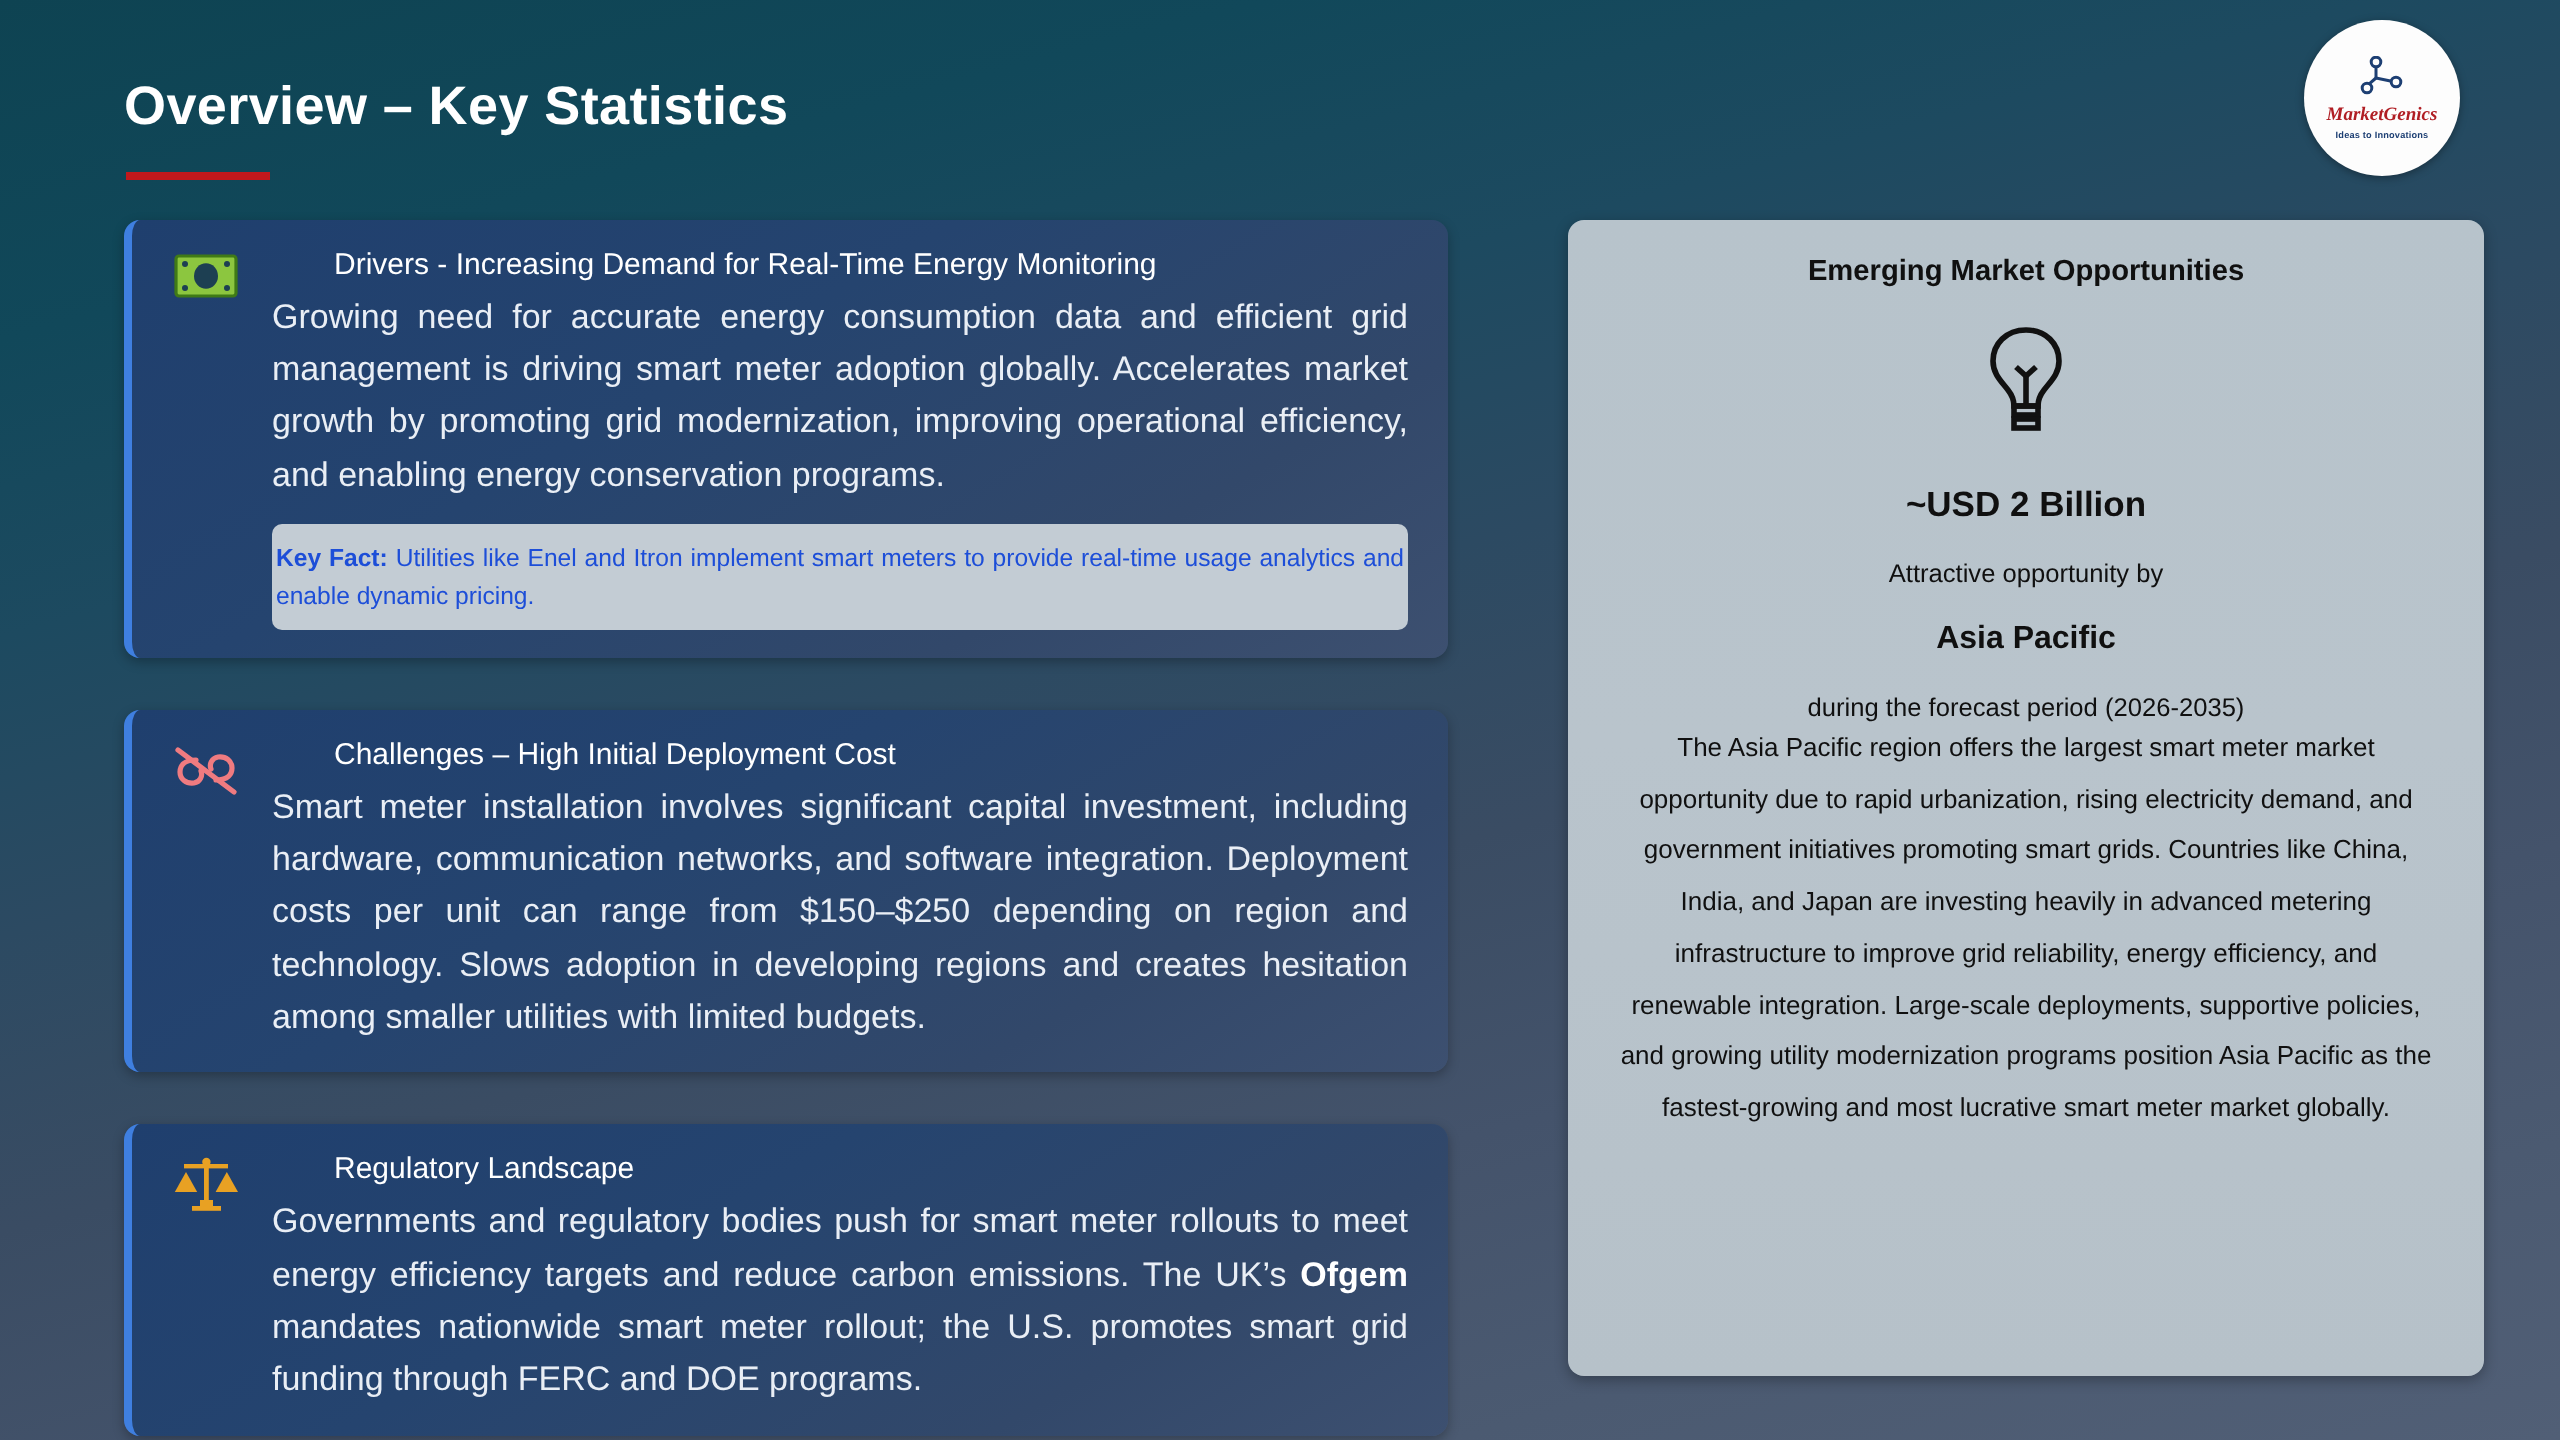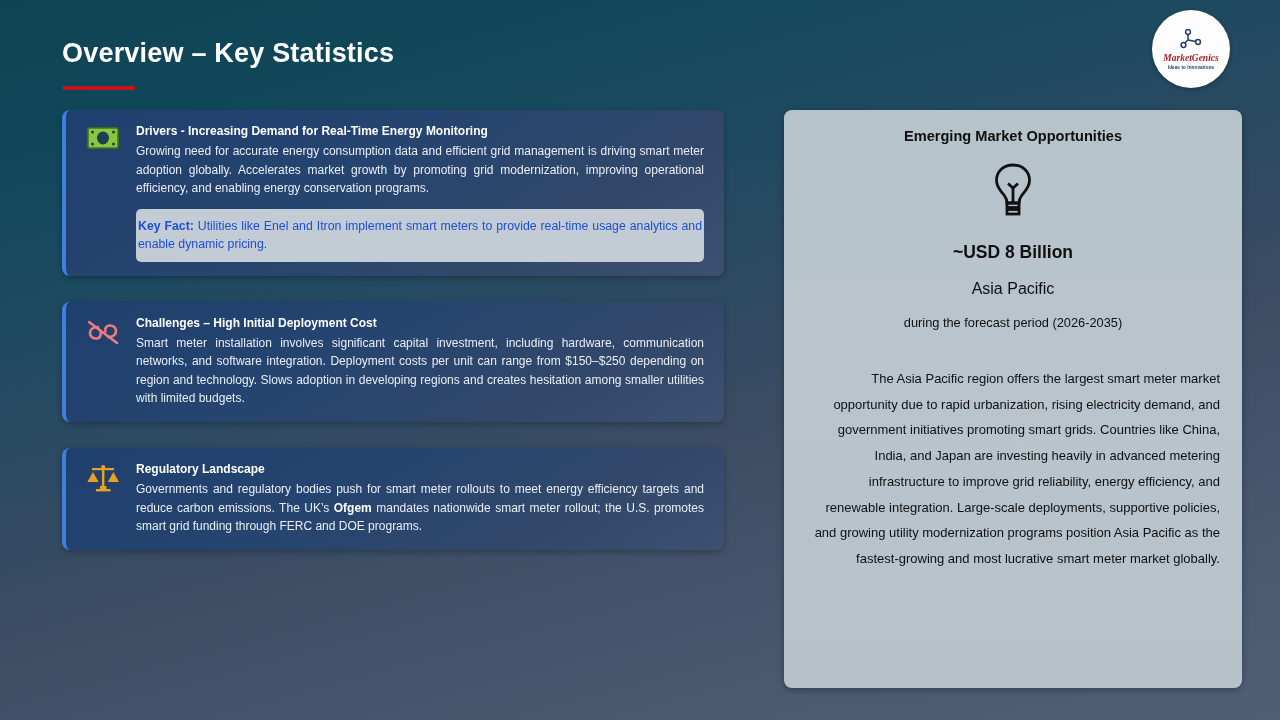--- a/index.html
+++ b/index.html
@@ -100,29 +100,30 @@
     height: 38px;
     display: flex;
     align-items: flex-start;
     justify-content: center;
     padding-top: 2px;
   }
 
   .card-body { flex: 1 1 auto; min-width: 0; }
 
   .card-title {
-    font-size: 12px;
-    font-weight: bold;
+    font-size: 15px;
+    font-weight: normal;
     color: #ffffff;
     margin-bottom: 3px;
     line-height: 1.25;
+    margin-left: 31px;
   }
 
   .card-text {
-    font-size: 12px;
+    font-size: 17px;
     color: #e9eef5;
     line-height: 1.55;
     text-align: justify;
   }
   .card-text b { font-weight: bold; color: #ffffff; }
 
   .note-box {
     margin-top: 11px;
     background: #c3ccd4;
     border-radius: 5px;
@@ -166,33 +167,32 @@
     font-size: 17.5px;
     font-weight: bold;
     margin-top: 24px;
   }
   .stat-sub {
     font-size: 12.8px;
     margin-top: 16px;
   }
   .stat-region {
     font-size: 16px;
-    font-weight: normal;
+    font-weight: bold;
     margin-top: 17px;
   }
   .stat-period {
     font-size: 12.8px;
     margin-top: 17px;
   }
 
   .panel-para {
-    margin-top: 36px;
     font-size: 13px;
     line-height: 1.98;
-    text-align: right;
+    text-align: center;
     padding: 0 4px;
   }
 </style>
 </head>
 <body>
 
 <div class="page-title">Overview – Key Statistics</div>
 <div class="title-rule"></div>
 
 <div class="logo-badge">
@@ -280,18 +280,19 @@
         <path d="M23 3 C13 3 6.5 10 6.5 18.5 C6.5 25 10.5 28.5 14 33 C16.2 35.8 17 38 17 41 L29 41 C29 38 29.8 35.8 32 33 C35.5 28.5 39.5 25 39.5 18.5 C39.5 10 33 3 23 3 Z"></path>
         <line x1="23" y1="41" x2="23" y2="26"></line>
         <line x1="23" y1="26" x2="18" y2="21.5"></line>
         <line x1="23" y1="26" x2="28" y2="21.5"></line>
         <rect x="17" y="41" width="12" height="4.5"></rect>
         <rect x="17" y="47.5" width="12" height="4.5"></rect>
       </g>
     </svg>
   </div>
 
-  <div class="stat-value">~USD 8 Billion</div>
+  <div class="stat-value">~USD 2 Billion</div>
+  <div class="stat-sub">Attractive opportunity by</div>
   <div class="stat-region">Asia Pacific</div>
   <div class="stat-period">during the forecast period (2026-2035)</div>
 
   <div class="panel-para">The Asia Pacific region offers the largest smart meter market opportunity due to rapid urbanization, rising electricity demand, and government initiatives promoting smart grids. Countries like China, India, and Japan are investing heavily in advanced metering infrastructure to improve grid reliability, energy efficiency, and renewable integration. Large-scale deployments, supportive policies, and growing utility modernization programs position Asia Pacific as the fastest-growing and most lucrative smart meter market globally.</div>
 </div>
 
 </body></html>

